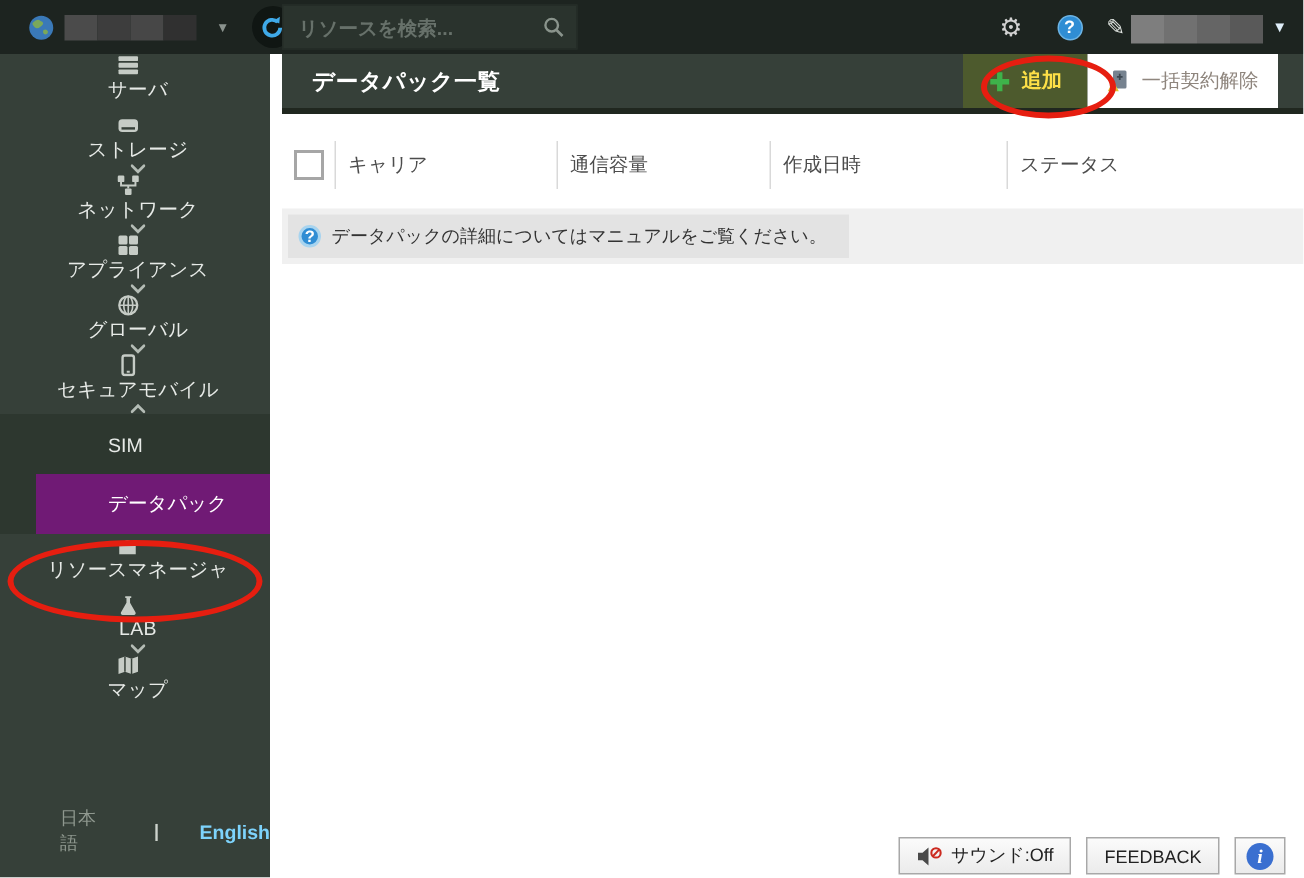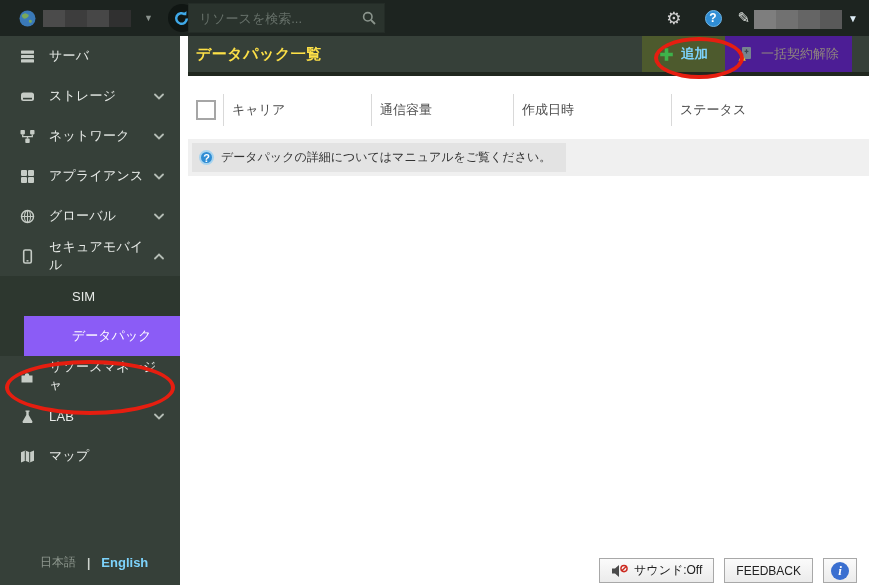--- a/index.html
+++ b/index.html
@@ -28,20 +28,21 @@
   .caret { font-size:9px; color:#8b938e; margin-left:6px; }
   .refresh-btn {
     width:28px;height:28px;border-radius:50%;background:#101613;
     margin-left:15px; display:flex;align-items:center;justify-content:center;cursor:pointer;
   }
   .search-wrap { position:absolute; left:188px; top:3px; width:197px; height:30px; }
   .search-wrap input {
     width:100%; height:100%; background:#2a332d; border:1px solid #242c27;
     color:#cfd5cf; font-size:13px; padding:0 30px 0 10px; outline:none;
     font-family:"Liberation Sans",sans-serif;
+    font-weight:bold;
   }
   .search-wrap input::placeholder { color:#67716a; }
   .search-mag { position:absolute; right:9px; top:8px; }
   .topbar-right { position:absolute; right:11px; top:0; height:36px; display:flex; align-items:center; }
   .gear-glyph { font-size:17px; color:#d2d2d2; cursor:pointer; margin-right:23px; }
   .help-badge {
     width:17px;height:17px;border-radius:50%;background:#2f8dd4;border:1px solid #6db4e4;
     color:#fff;font-size:12px;font-weight:bold;display:flex;align-items:center;justify-content:center;
     cursor:pointer; margin-right:16px;
   }
@@ -49,50 +50,50 @@
   .account { display:flex; align-items:center; cursor:pointer; }
   .account .caret { color:#dfeef8; font-size:10px; }
 
   
   .sidebar {
     position:absolute; left:0; top:36px; width:180px; bottom:0;
     background:#364039; z-index:4;
   }
   .nav-item {
     height:40px; display:flex; align-items:center; padding:0 16px 0 20px;
-    color:#e7eae7; font-size:13px; cursor:pointer;
+    color:#e7eae7; font-size:13px; cursor:pointer;flex-direction:column;
   }
   .nav-item .ic { width:16px; margin-right:13px; color:#c6ccc6; display:flex; align-items:center; }
   .nav-item .lbl { flex:1; letter-spacing:0.2px; }
   .chev { color:#b4bcb5; display:flex; }
   .submenu { background:#2d372f; }
   .sub-item {
     height:40px; display:flex; align-items:center; padding-left:48px;
     color:#e7eae7; font-size:13px; cursor:pointer;margin-left:24px;
   }
-  .sub-item.selected { background:#8b5cf6; color:#ffffff; }
+  .sub-item.selected { background:#701a75; color:#ffffff; }
   .lang-row {
     position:absolute; left:40px; bottom:14px;
-    display:flex; align-items:center; gap:11px; font-size:12px;
+    display:flex; align-items:center; gap:27px; font-size:12px;
   }
   .lang-ja { color:#8f988f; cursor:pointer; }
   .lang-div { color:#cdd3cd; font-weight:bold; }
   .lang-en { color:#7dd3fc; font-weight:bold; font-size:13px; cursor:pointer; }
 
   
   .content { position:absolute; left:180px; top:36px; right:0; bottom:0; background:#fff; }
   .headerbar {
     position:absolute; left:8px; top:0; right:0; height:36px;
     background:#364039; display:flex; align-items:center;
   }
   .headerbar-strip { position:absolute; left:8px; top:36px; right:0; height:4px; background:#20271f; }
-  .page-title { color:#fde047; font-size:15px; font-weight:bold; padding-left:8px; flex:1; letter-spacing:0.5px; }
+  .page-title { color:#ffffff; font-size:15px; font-weight:bold; padding-left:20px; flex:1; letter-spacing:0.5px; }
   .hdr-btn { height:36px; display:flex; align-items:center; cursor:pointer; }
-  .add-btn { background:#4d5a2d; color:#7dd3fc; font-size:13.5px; font-weight:bold; gap:7px; padding:0 17px; }
-  .cancel-btn { background:#4c1d95; color:#8f867e; font-size:13px; gap:7px; padding:0 13px; margin-right:17px; }
+  .add-btn { background:#4d5a2d; color:#fde047; font-size:13.5px; font-weight:bold; gap:7px; padding:0 17px; }
+  .cancel-btn { background:#ffffff; color:#8f867e; font-size:13px; gap:7px; padding:0 13px; margin-right:17px; }
 
   .table-head { position:absolute; left:8px; top:48px; right:0; height:52px; display:flex; }
   .th, .th-cb { position:relative; height:52px; display:flex; align-items:center; }
   .th { padding-left:9px; font-size:13px; color:#4c4c4c; }
   .th::before { content:""; position:absolute; left:0; top:10px; bottom:10px; width:1px; background:#d9d9d9; }
   .th-cb { width:35px; }
   .checkbox { width:20px; height:20px; border:2px solid #a6a6a6; background:#fff; margin-left:8px; cursor:pointer; }
   .c1{width:148px}.c2{width:142px}.c3{width:198px}.c4{flex:1}
 
   .notice-band { position:absolute; left:8px; top:103px; right:0; height:37px; background:#f0f0f0; }

